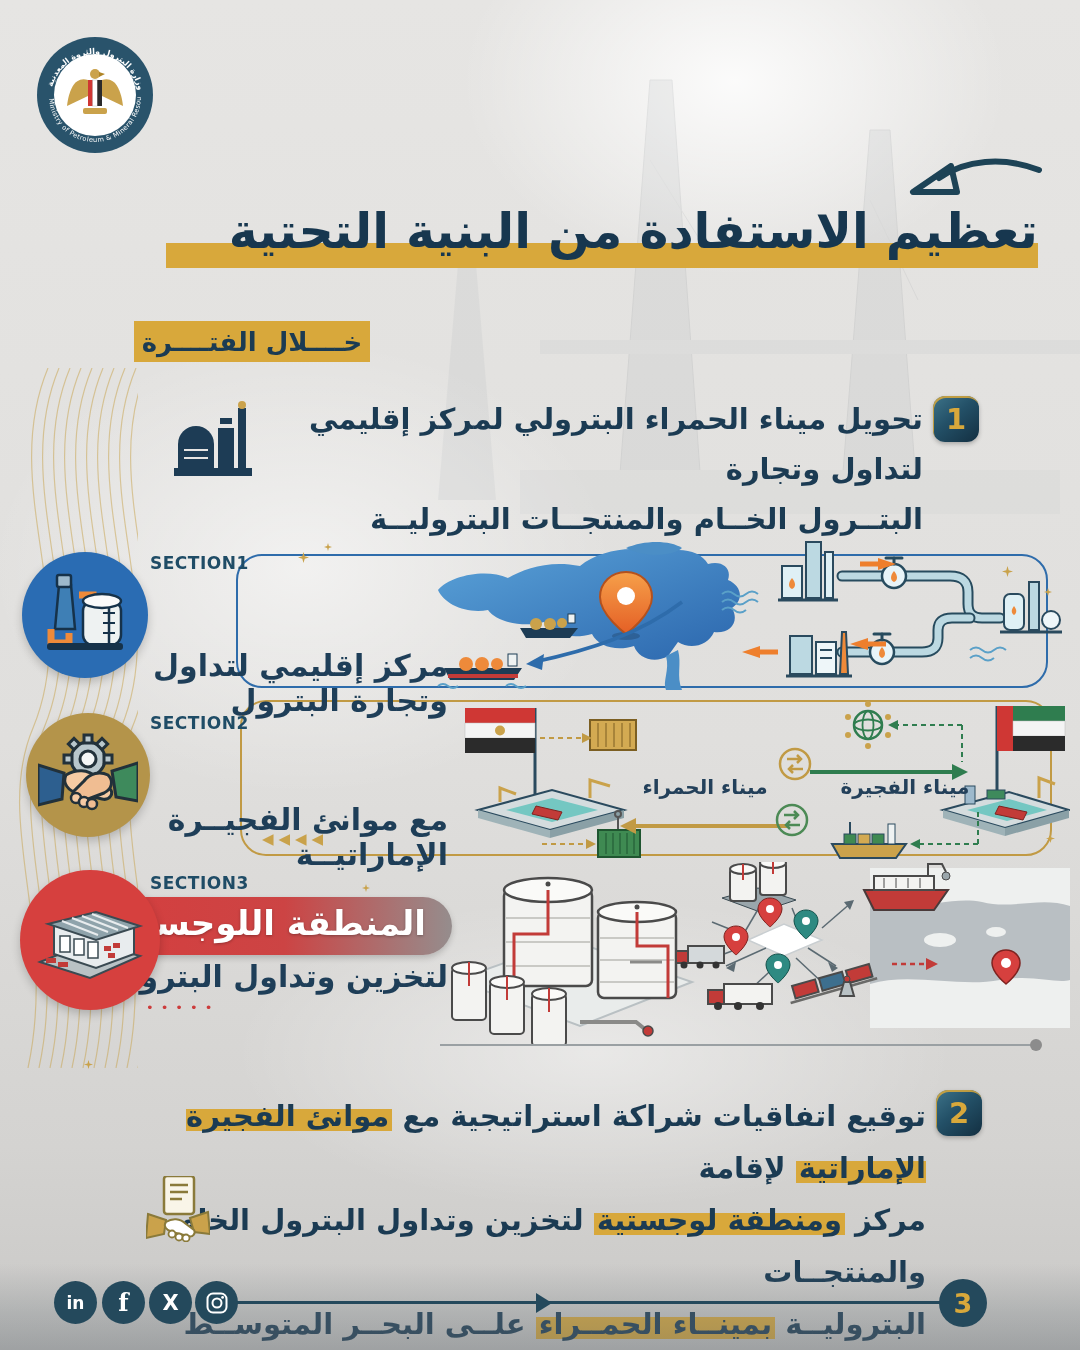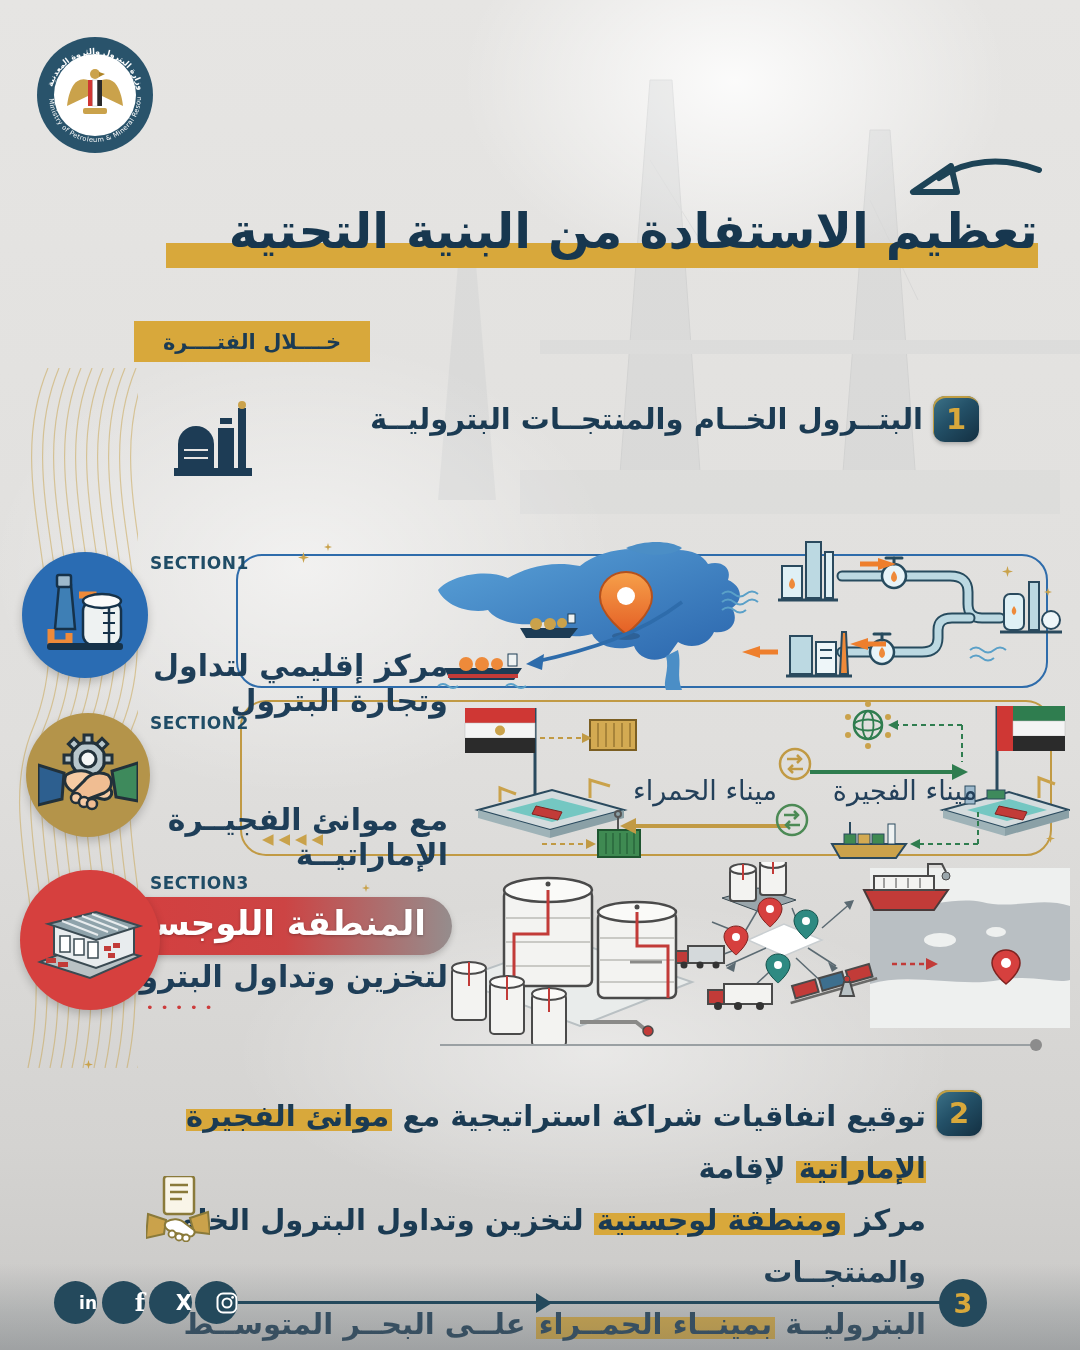--- a/index.html
+++ b/index.html
@@ -9,42 +9,42 @@
     background:
       radial-gradient(ellipse 420px 300px at 68% 6%, rgba(255,255,255,.85), transparent 65%),
       radial-gradient(ellipse 520px 380px at 28% 42%, rgba(255,255,255,.55), transparent 60%),
       radial-gradient(ellipse 600px 260px at 55% 78%, rgba(255,255,255,.45), transparent 60%),
       linear-gradient(180deg,#e6e5e3 0%,#e0dfdd 55%,#d4d3d1 85%,#c9c8c6 100%);}
   .abs{position:absolute}
   .rtl{direction:rtl;text-align:right}
   .mark{background:linear-gradient(transparent 28%, #d8a83b 28%, #d8a83b 94%, transparent 94%);padding:0 3px}
   .title{font-size:49px;font-weight:700;color:#17374f;z-index:3}
   .title-bar{background:#d8a83b;z-index:2}
-  .period-badge{background:#d8a83b;color:#1b3b53;font-weight:700;font-size:21px;
+  .period-badge{background:#d8a83b;color:#1b3b53;font-weight:700;font-size:26px;
     display:flex;align-items:center;justify-content:center;direction:rtl}
   .dates{font-size:25px;font-weight:700;color:#1b3b53}
   .num-badge{width:46px;height:46px;border-radius:12px;color:#d8a83b;font-weight:700;font-size:29px;
     display:flex;align-items:center;justify-content:center;
     background:linear-gradient(140deg,#3d7389 0%,#235067 45%,#132f41 100%);
     box-shadow:inset 1px 2px 0 rgba(216,168,59,.85), 0 2px 4px rgba(0,0,0,.25)}
   .step-text{font-size:29px;font-weight:700;color:#1b3b53;line-height:50px}
   .sec-tag{font-size:17px;font-weight:700;color:#1f4c66;letter-spacing:.5px;z-index:4}
   .pill{border-radius:32px;color:#fff;font-weight:700;direction:rtl;display:flex;align-items:center;
     padding:0 26px 6px 20px;text-shadow:0 1px 3px rgba(0,0,0,.3);z-index:2;box-shadow:0 3px 6px rgba(0,0,0,.18)}
   .sub{font-size:30px;font-weight:700;color:#1e3e58;direction:rtl;text-align:right;z-index:2}
   .circle-icon{border-radius:50%;z-index:3;display:flex;align-items:center;justify-content:center;
     box-shadow:0 4px 10px rgba(0,0,0,.2)}
   .conn{border-radius:26px;background:transparent;z-index:0}
-  .port-label{font-size:27px;font-weight:400;color:#23405a;text-align:center;direction:rtl;z-index:3}
+  .port-label{font-size:20px;font-weight:700;color:#23405a;text-align:center;direction:rtl;z-index:3}
   .sparkle{width:11px;height:11px;background:#c9a24b;z-index:1;
     clip-path:polygon(50% 0,61% 39%,100% 50%,61% 61%,50% 100%,39% 61%,0 50%,39% 39%)}
   .chevrons{color:#c9a24b;font-size:15px;letter-spacing:5px;z-index:2}
   .reddots{color:#cc3c3c;font-size:13px;letter-spacing:7px;z-index:2}
   .soc{width:43px;height:43px;border-radius:50%;background:#24495c;color:#fff;display:flex;
-    align-items:center;justify-content:flex-end;z-index:3;cursor:pointer}
+    align-items:center;justify-content:center;z-index:3;cursor:pointer}
   .soc-lbl{font-weight:700;font-size:17px}
   .foot-line{background:#24495c;height:3px;z-index:1}
   .foot-arrow{width:0;height:0;border-top:10px solid transparent;border-bottom:10px solid transparent;
     border-left:16px solid #24495c;z-index:2}
   .step3{width:48px;height:48px;border-radius:50%;background:#24495c;color:#d8a83b;font-size:27px;
     font-weight:700;display:flex;align-items:center;justify-content:center;z-index:3}
   .sea{background:linear-gradient(180deg,rgba(140,147,151,0) 0%,rgba(118,126,131,.30) 55%,rgba(100,108,114,.42) 100%);z-index:1}
 </style>
 </head>
 <body>
@@ -108,20 +108,21 @@
     <path d="M58,18 L20,44 L64,44 Z" fill="none" stroke="#1d4356" stroke-width="6" stroke-linejoin="round"></path>
   </svg>
 
   <div class="abs title-bar" style="left:166px;top:243px;width:872px;height:25px"></div>
   <div class="abs rtl title" style="left:40px;top:203px;width:998px">تعظيم الاستفادة من البنية التحتية</div>
 
   <div class="abs period-badge" style="left:134px;top:321px;width:236px;height:41px">خــــلال الفتــــرة</div>
 
   <div class="abs num-badge" style="left:933px;top:396px">1</div>
   <div class="abs rtl step-text" style="left:248px;top:394px;width:675px">
+    <div>تحويل ميناء الحمراء البترولي لمركز إقليمي لتداول وتجارة</div>
     <div>البتــرول الخــام والمنتجــات البتروليــة</div>
   </div>
   <svg class="abs" style="left:170px;top:398px" width="88" height="85" viewBox="0 0 88 85">
     <path d="M8,46 a18,18 0 0 1 36,0 v24 h-36 z" fill="#1d3c55"></path>
     <rect x="48" y="30" width="16" height="40" fill="#1d3c55"></rect>
     <rect x="68" y="10" width="8" height="60" fill="#1d3c55"></rect>
     <circle cx="72" cy="7" r="4" fill="#caa24b"></circle>
     <rect x="4" y="70" width="78" height="8" fill="#1d3c55"></rect>
     <rect x="50" y="20" width="12" height="6" fill="#1d3c55"></rect>
     <line x1="14" y1="52" x2="38" y2="52" stroke="#e6e5e3" stroke-width="2"></line>

